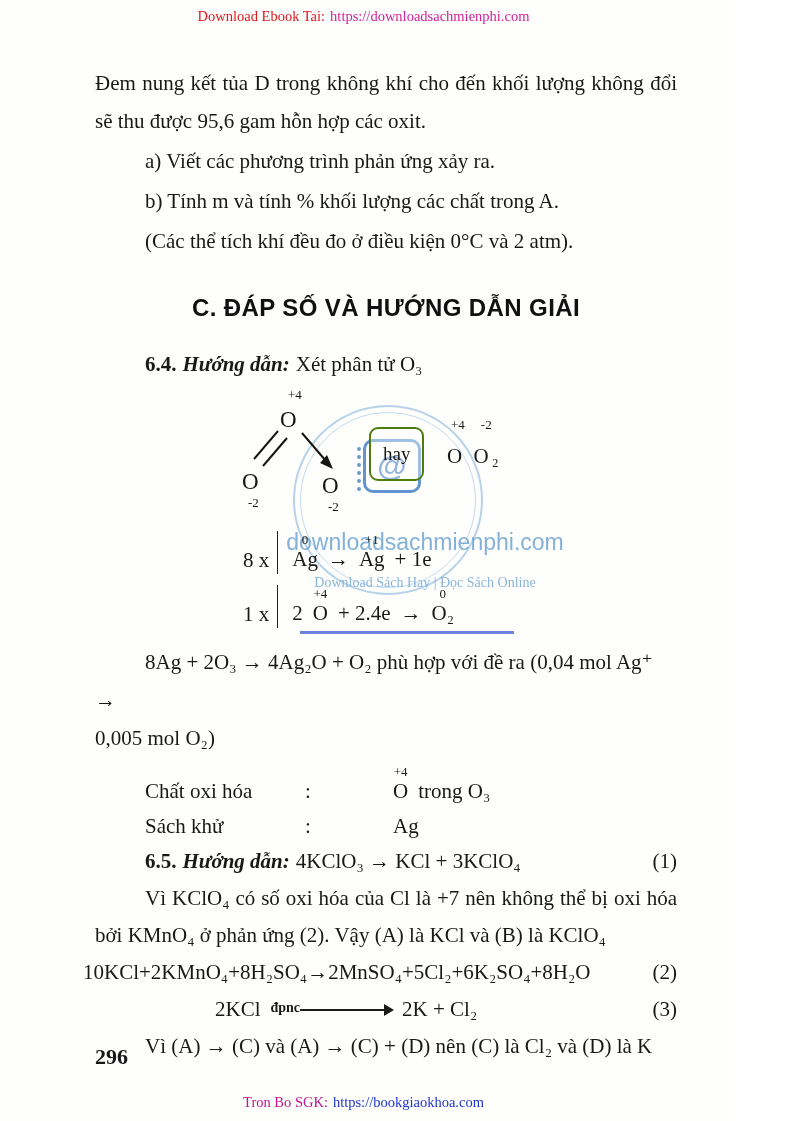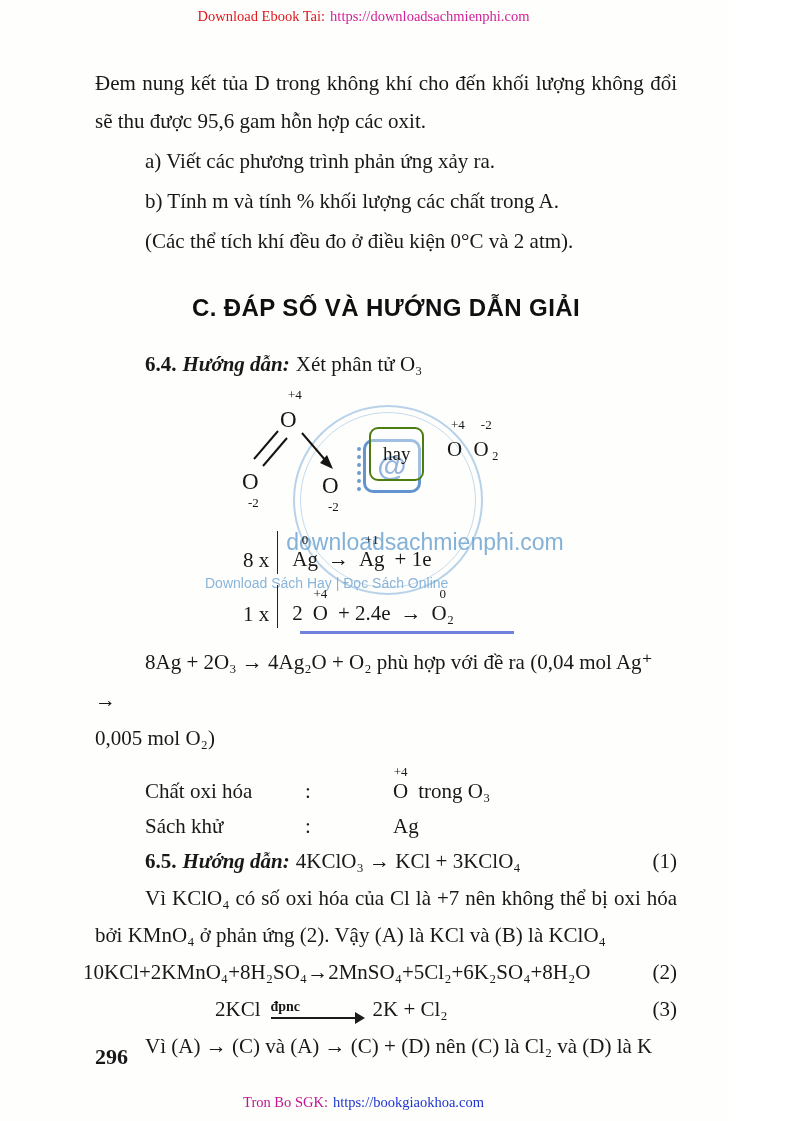--- a/index.html
+++ b/index.html
@@ -33,35 +33,35 @@
 
   .ozone{position:absolute;left:145px;top:4px;z-index:2}
   .ozone .obig{font:23px "Liberation Serif","DejaVu Serif",serif;fill:#141414}
   .ozone .osm{font:13px "Liberation Serif","DejaVu Serif",serif;fill:#141414}
   .ozone .bond{stroke:#141414;stroke-width:2}
 
   .haybox{position:absolute;left:274px;top:46px;border:2px solid #4d7c0f;border-radius:9px;
           padding:14px 12px;font-size:19px;z-index:2;background:rgba(255,255,255,.4)}
   .alt{position:absolute;left:352px;top:36px;z-index:2}
   .alt-ox{display:flex;gap:16px;font-size:13px;padding-left:4px}
-  .alt-f{font-size:21px;letter-spacing:3px;margin-top:4px}
+  .alt-f{font-size:21px;letter-spacing:3px;margin-top:11px}
 
   
   .wm-circle{position:absolute;left:198px;top:24px;width:190px;height:190px;
              border:2.5px solid rgba(126,175,216,.55);border-radius:50%;z-index:1}
   .wm-circle::before{content:"";position:absolute;inset:5px;border:1.5px solid rgba(126,175,216,.45);border-radius:50%}
   .wm-icon{position:absolute;left:268px;top:58px;width:58px;height:54px;z-index:1;
            border:3.5px solid rgba(47,111,192,.75);border-radius:10px;background:rgba(255,255,255,.55);
            display:flex;align-items:center;justify-content:center;
            font-family:"Liberation Sans","DejaVu Sans",sans-serif;font-weight:bold;font-size:30px;color:rgba(47,111,192,.85)}
   .wm-icon::before{content:"";position:absolute;left:-9px;top:5px;height:44px;border-left:4px dotted rgba(47,111,192,.7)}
   .wm-site{position:absolute;left:110px;top:148px;width:440px;text-align:center;z-index:1;
            font-family:"Liberation Sans","DejaVu Sans",sans-serif;font-size:23px;color:rgba(118,168,212,.9)}
-  .wm-tag{position:absolute;left:110px;top:194px;width:440px;text-align:left;z-index:1;
-          font-family:Liberation Sans, sans-serif;font-size:14px;color:rgba(118,168,212,.85)}
+  .wm-tag{position:absolute;left:110px;top:194px;width:440px;text-align:center;z-index:1;
+          font-family:Liberation Serif, serif;font-size:14px;color:rgba(118,168,212,.85)}
   .wm-line{position:absolute;left:205px;top:250px;width:214px;height:2.5px;background:rgba(86,108,214,.85);z-index:3}
 
   
   .half{position:absolute;display:flex;align-items:flex-end;z-index:2}
   .h1{left:148px;top:150px}
   .h2{left:148px;top:204px}
   .factor{margin-right:8px;padding-bottom:1px}
   .heq{display:inline-flex;align-items:flex-end;gap:10px;border-left:1.8px solid #222;padding:16px 0 2px 14px}
   .oxa{position:relative;display:inline-block}
   .oxa .n{position:absolute;top:-15px;left:50%;transform:translateX(-50%);font-size:13px;white-space:nowrap}
@@ -76,21 +76,21 @@
   .oxrow .tail{margin-left:10px}
 
   
   .eqrow{display:flex;justify-content:space-between;align-items:baseline}
   .s65{margin-top:10px;padding-left:50px}
   .s65 b{margin-right:6px}
   .p65{margin-top:6px;line-height:37px;text-indent:50px;text-align:justify}
   .eq2{margin-top:6px;margin-left:-12px}
   .eq3{margin-top:12px}
   .eq3 .eqleft{padding-left:120px;display:inline-flex;align-items:center}
-  .rxn{display:inline-flex;flex-direction:column;align-items:flex-start;margin:0 10px}
+  .rxn{display:inline-flex;flex-direction:row;align-items:center;margin:0 10px}
   .rlbl{font-size:14px;font-weight:bold;line-height:1;margin-bottom:3px}
   .shaft{position:relative;width:92px;height:2px;background:#1c1c1c}
   .shaft::after{content:"";position:absolute;right:-2px;top:-5px;border-left:10px solid #1c1c1c;
                 border-top:6px solid transparent;border-bottom:6px solid transparent}
   .final{margin-top:12px;text-indent:50px}
 
   .pagenum{position:absolute;left:95px;top:1044px;font-weight:bold;font-size:22px}
 </style>
 </head>
 <body>

